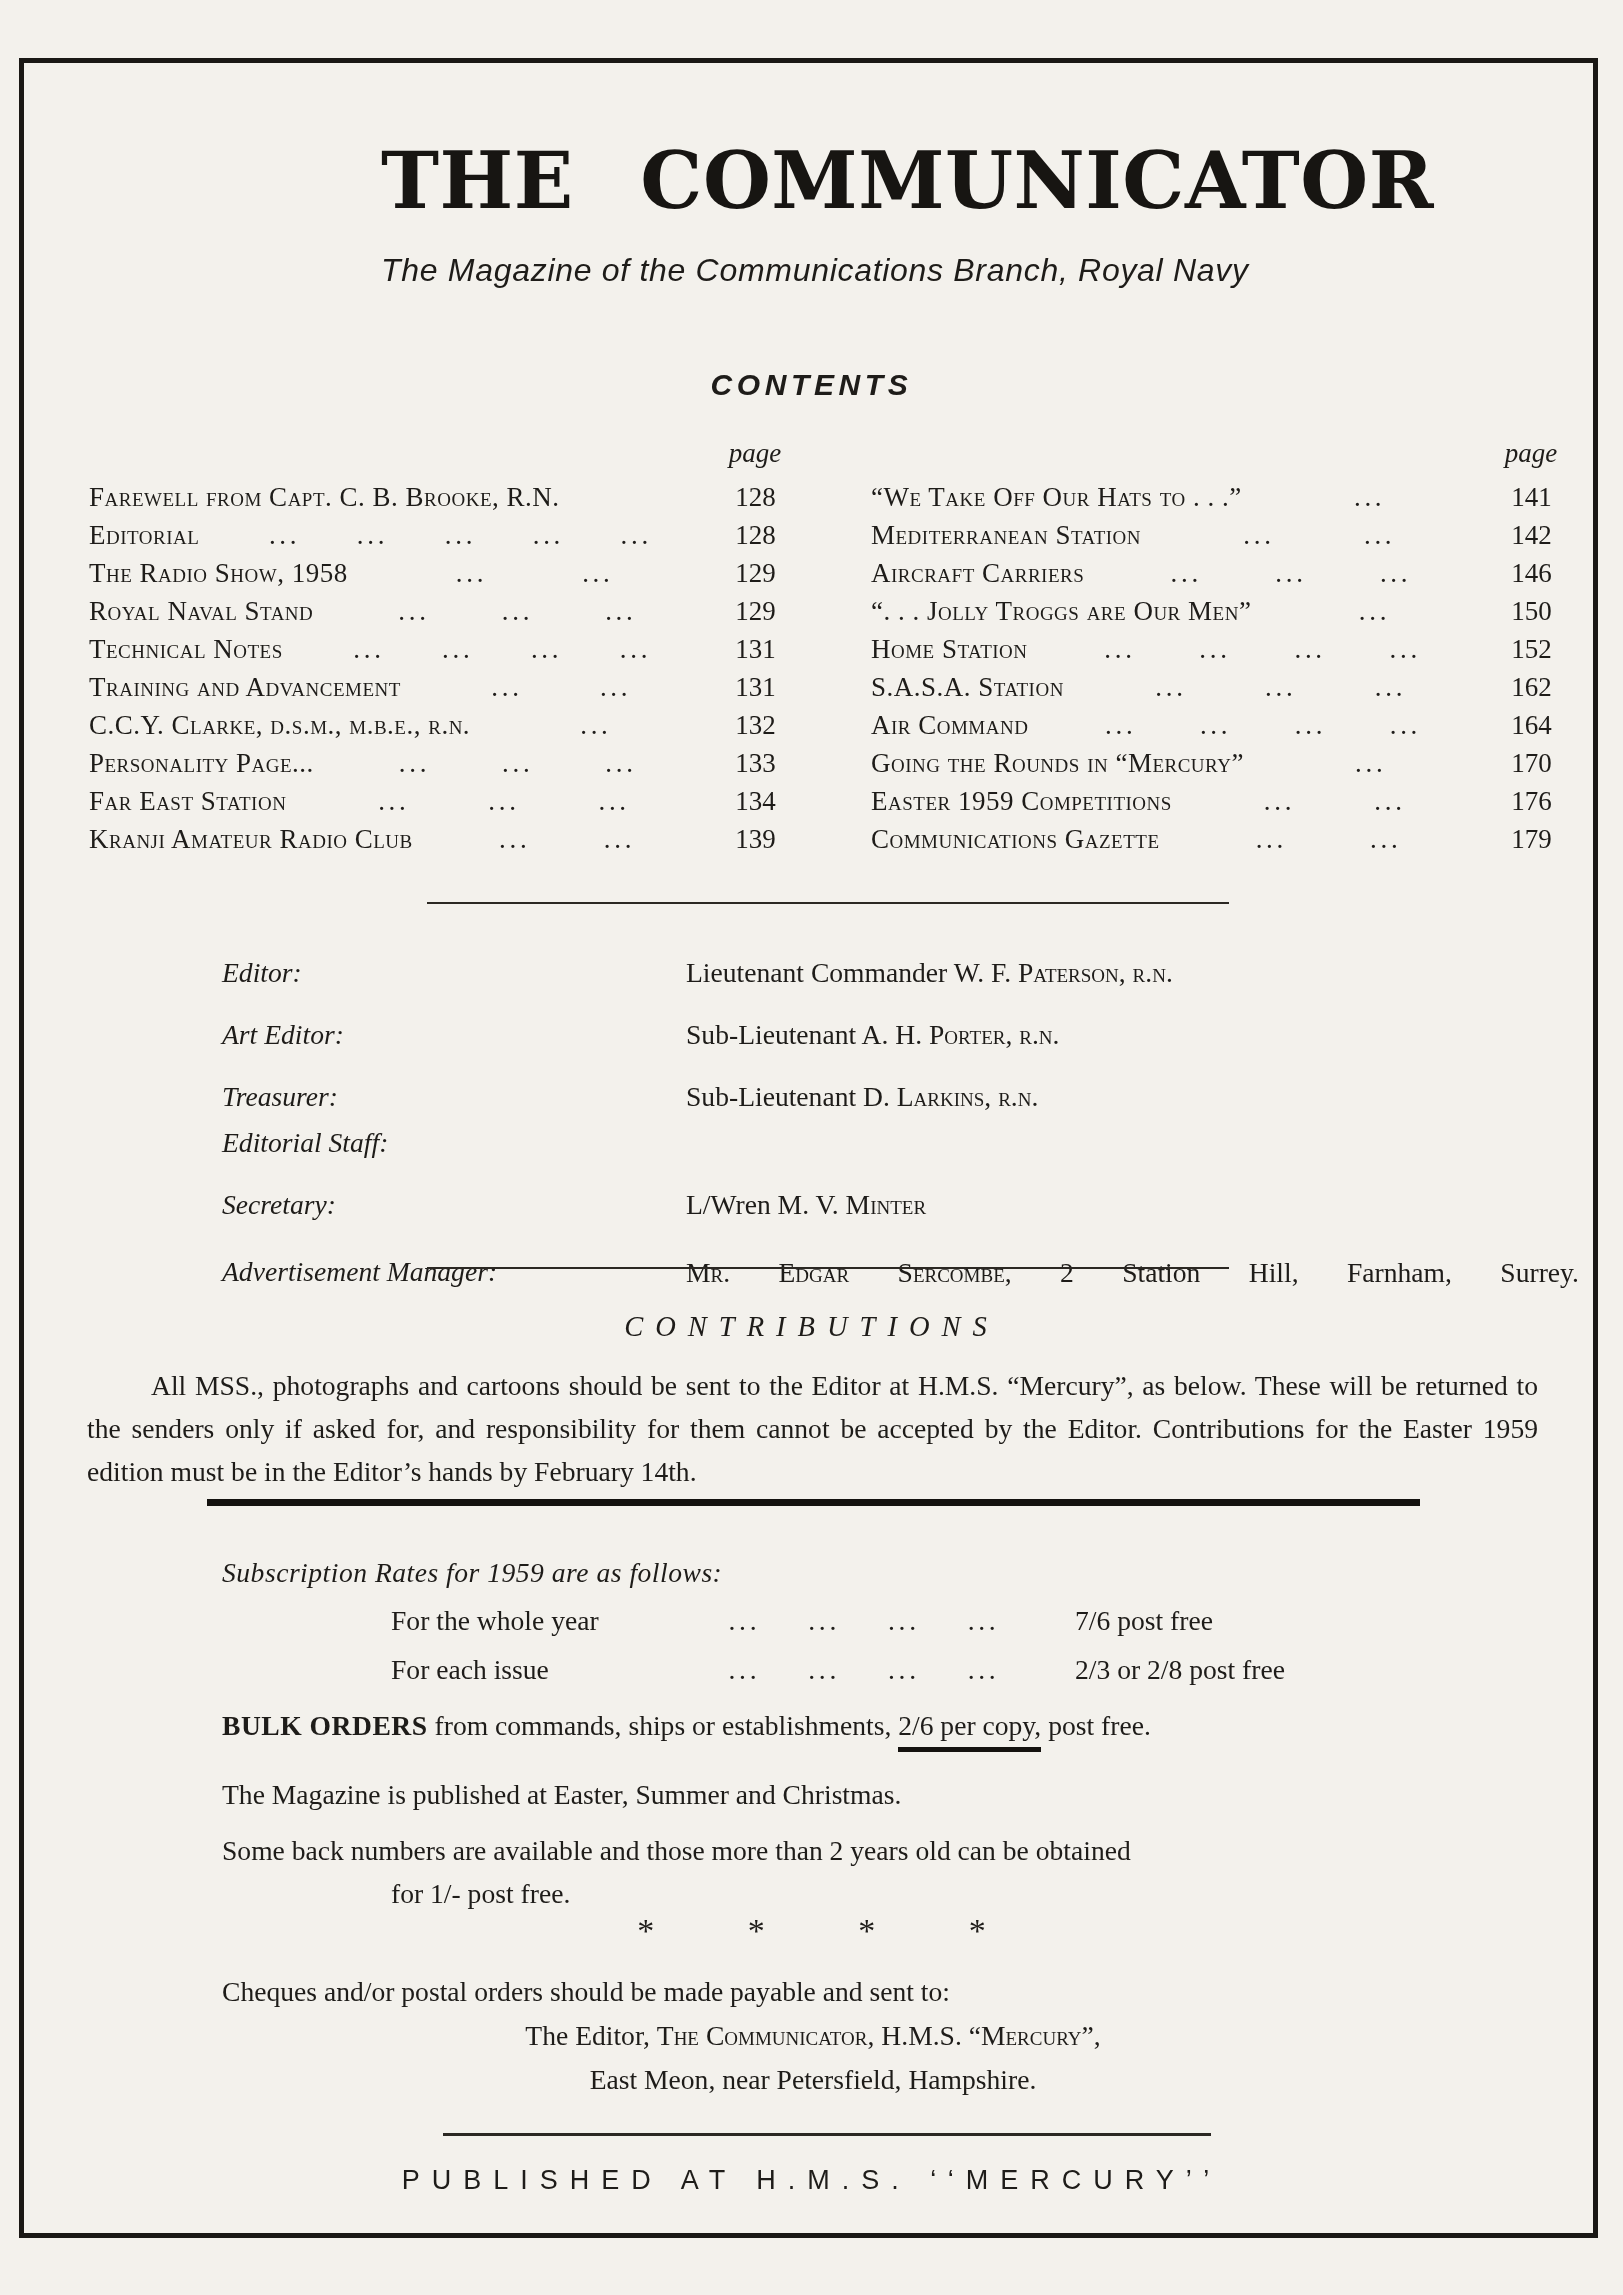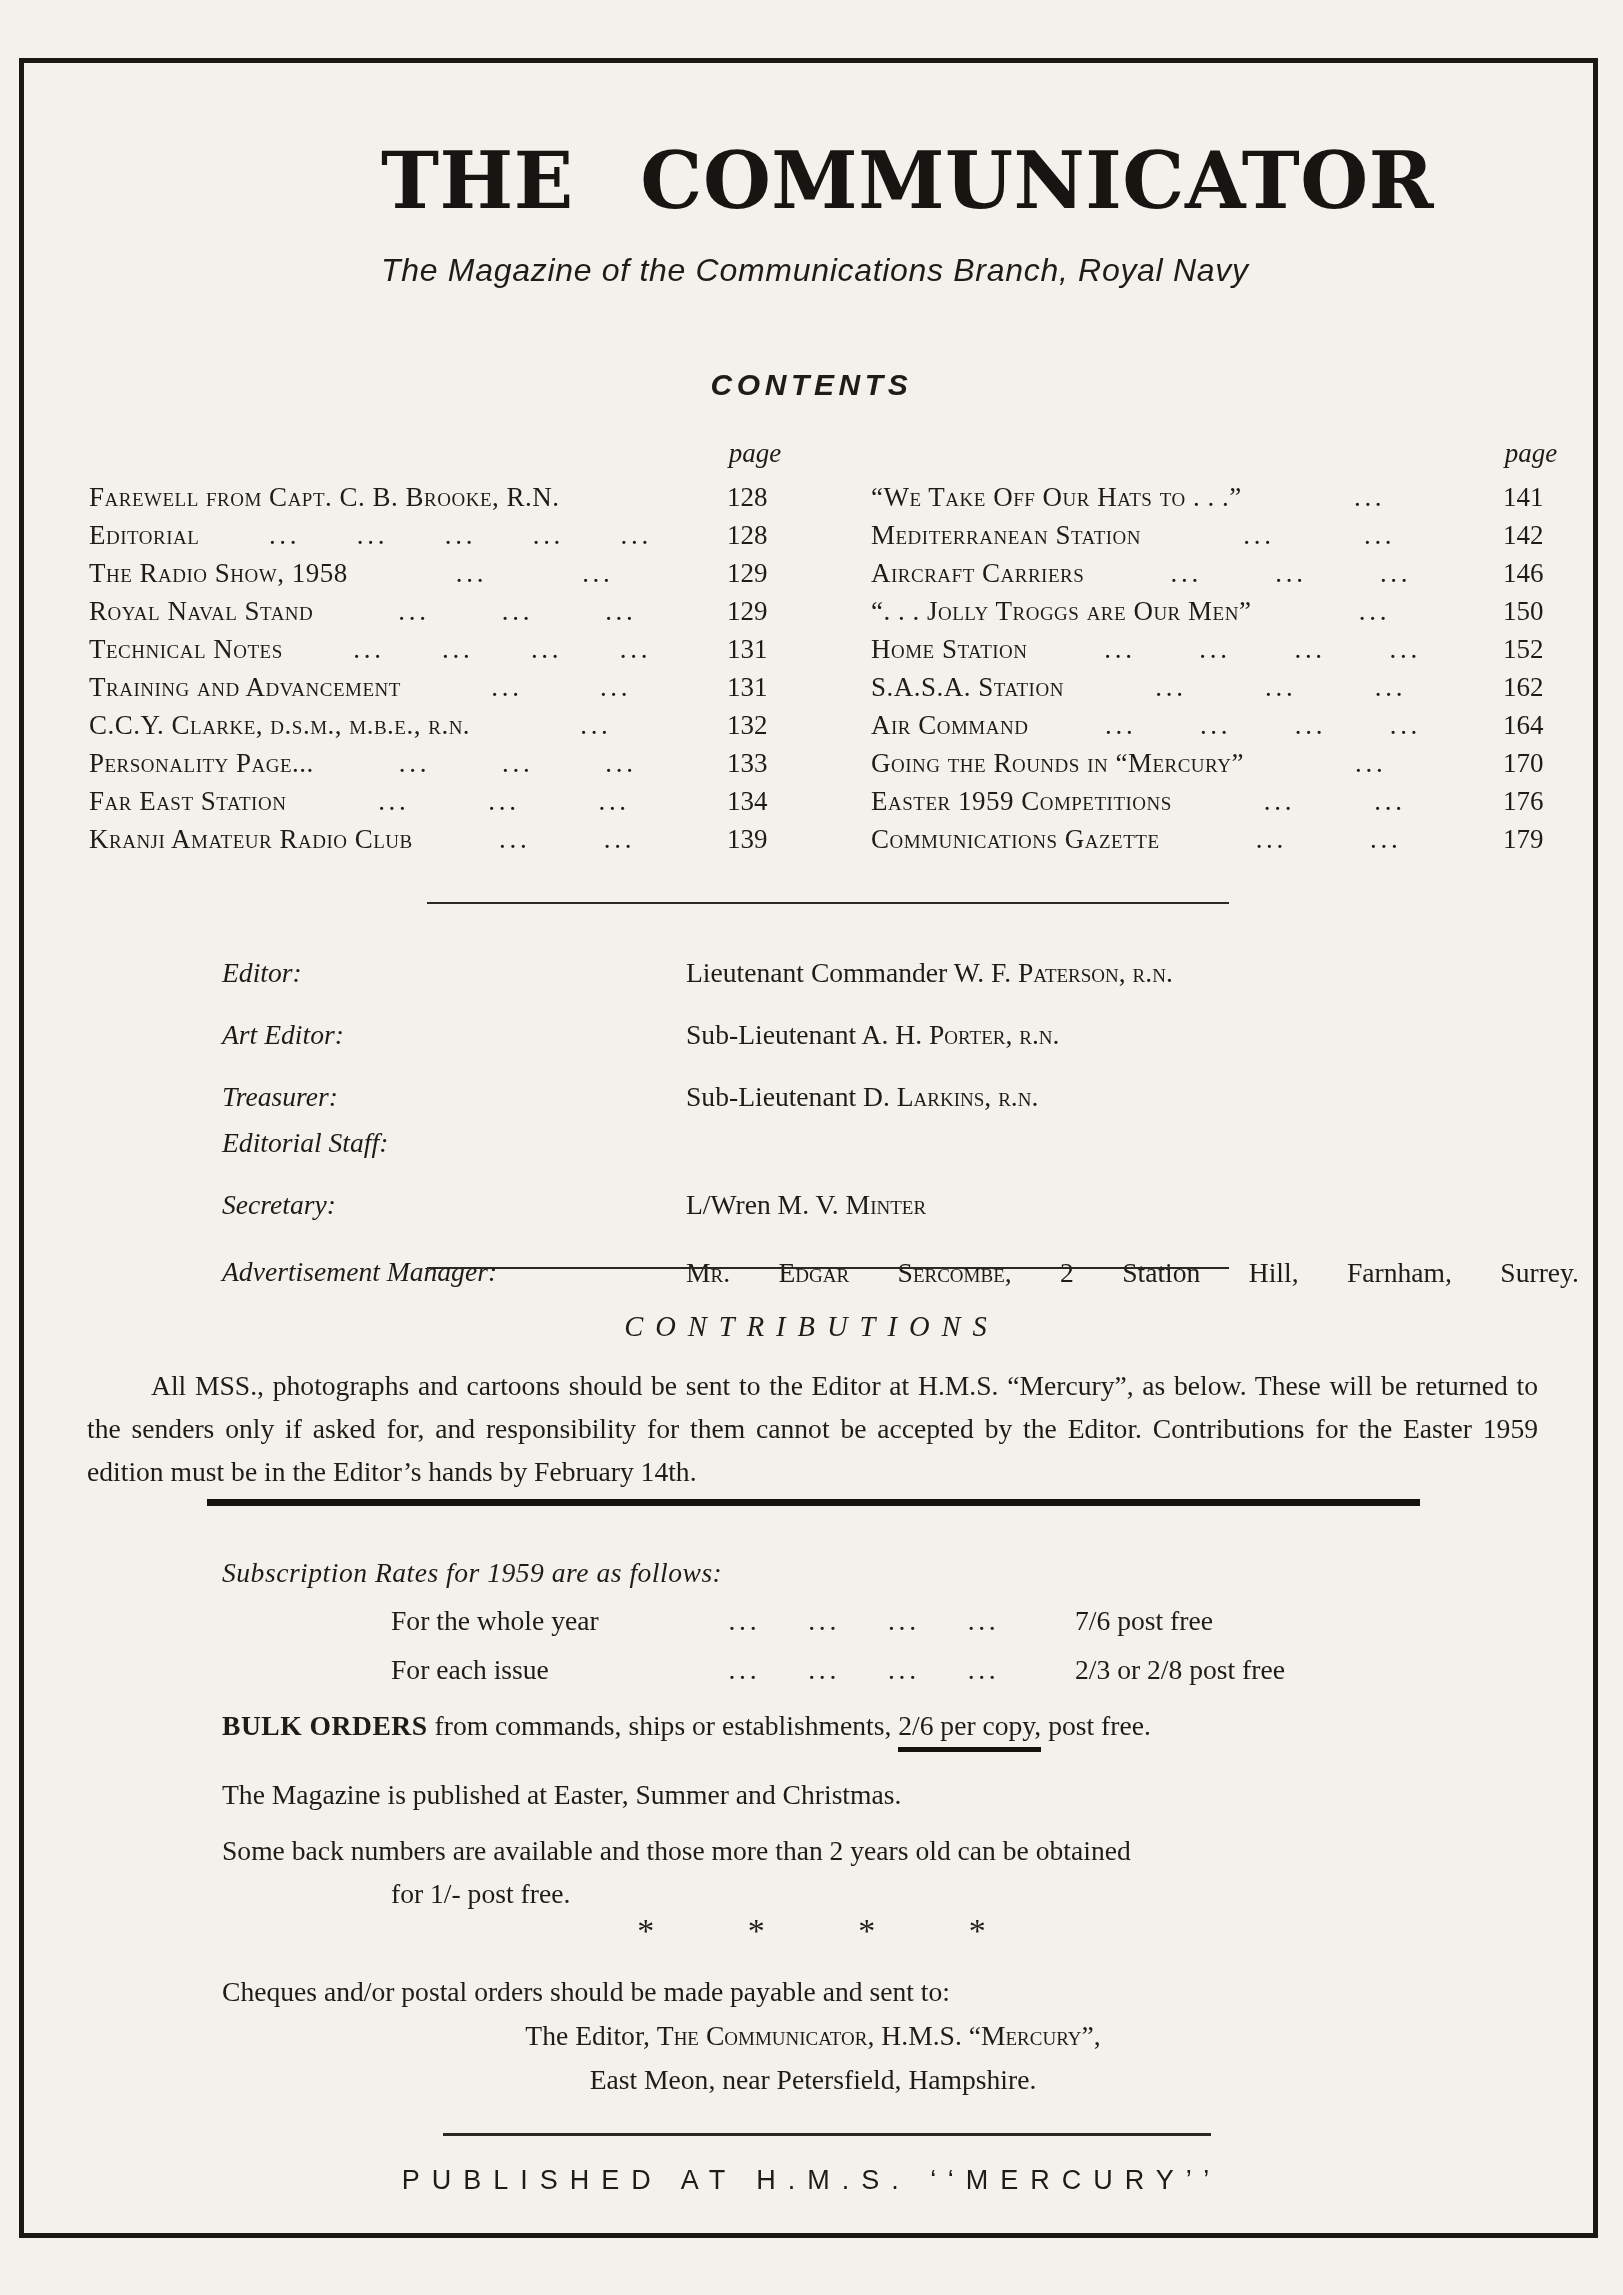--- a/index.html
+++ b/index.html
@@ -39,21 +39,21 @@
   .toc-col.left{left:89px;width:695px;}
   .toc-col.right{left:871px;width:689px;}
   .page-hdr{
     text-align:right;font-style:italic;font-size:27px;height:44px;
     padding-right:2.8px;box-sizing:border-box;
   }
   .toc-row{display:flex;align-items:baseline;height:38px;font-size:27px;}
   .toc-label{font-variant:small-caps;white-space:nowrap;letter-spacing:0.5px;}
   .toc-dots{flex:1;display:flex;justify-content:space-evenly;margin:0 18.4px 0 13px;overflow:hidden;}
   .dg{letter-spacing:3.7px;}
-  .toc-page{min-width:57px;text-align:left;}
+  .toc-page{min-width:57px;text-align:center;}
   
   .rule{position:absolute;background:#2b2823;}
   .rule-1{left:427px;top:902px;width:802px;height:2.3px;}
   .rule-2{left:427px;top:1267px;width:802px;height:2.3px;}
   .rule-thick{left:207px;top:1499px;width:1213px;height:6.9px;background:#14120f;}
   .rule-thin{left:443px;top:2133px;width:768px;height:2.8px;}
   
   .staff{position:absolute;left:222px;top:940px;width:1357px;}
   .staff-row{display:flex;margin-bottom:12px;font-size:27.6px;align-items:baseline;}
   .staff-row.tall{align-items:flex-end;margin-top:18.4px;}

